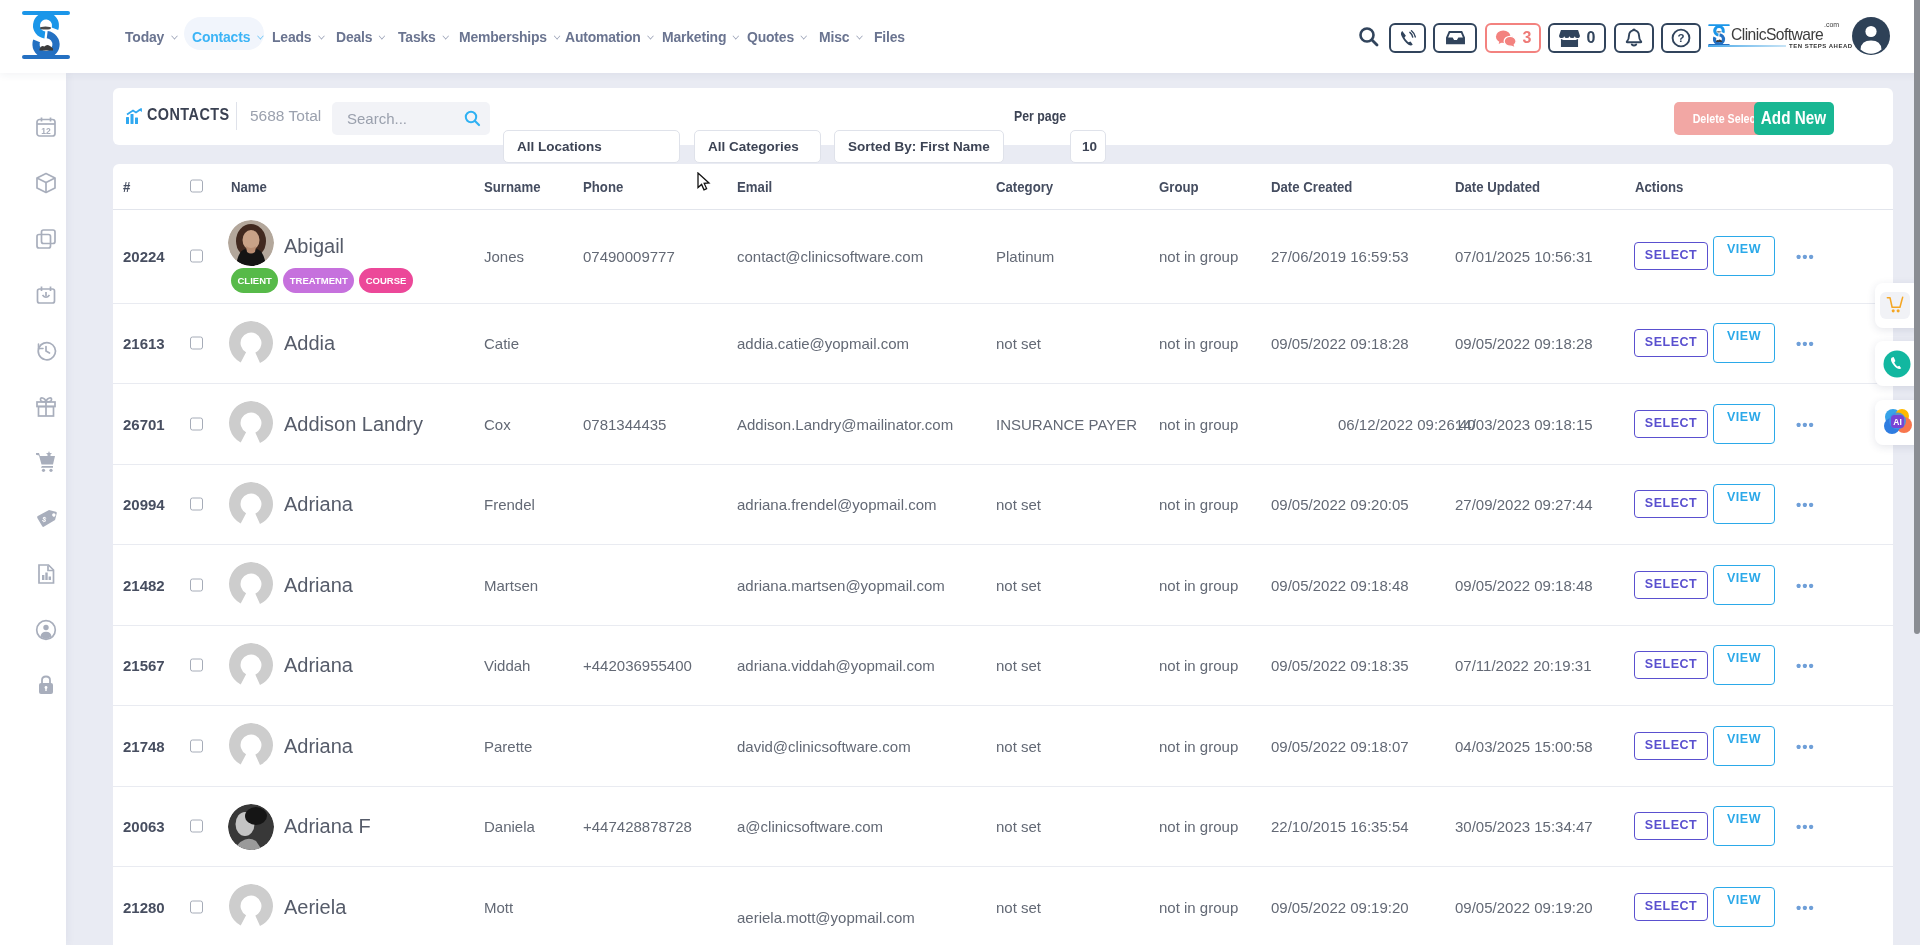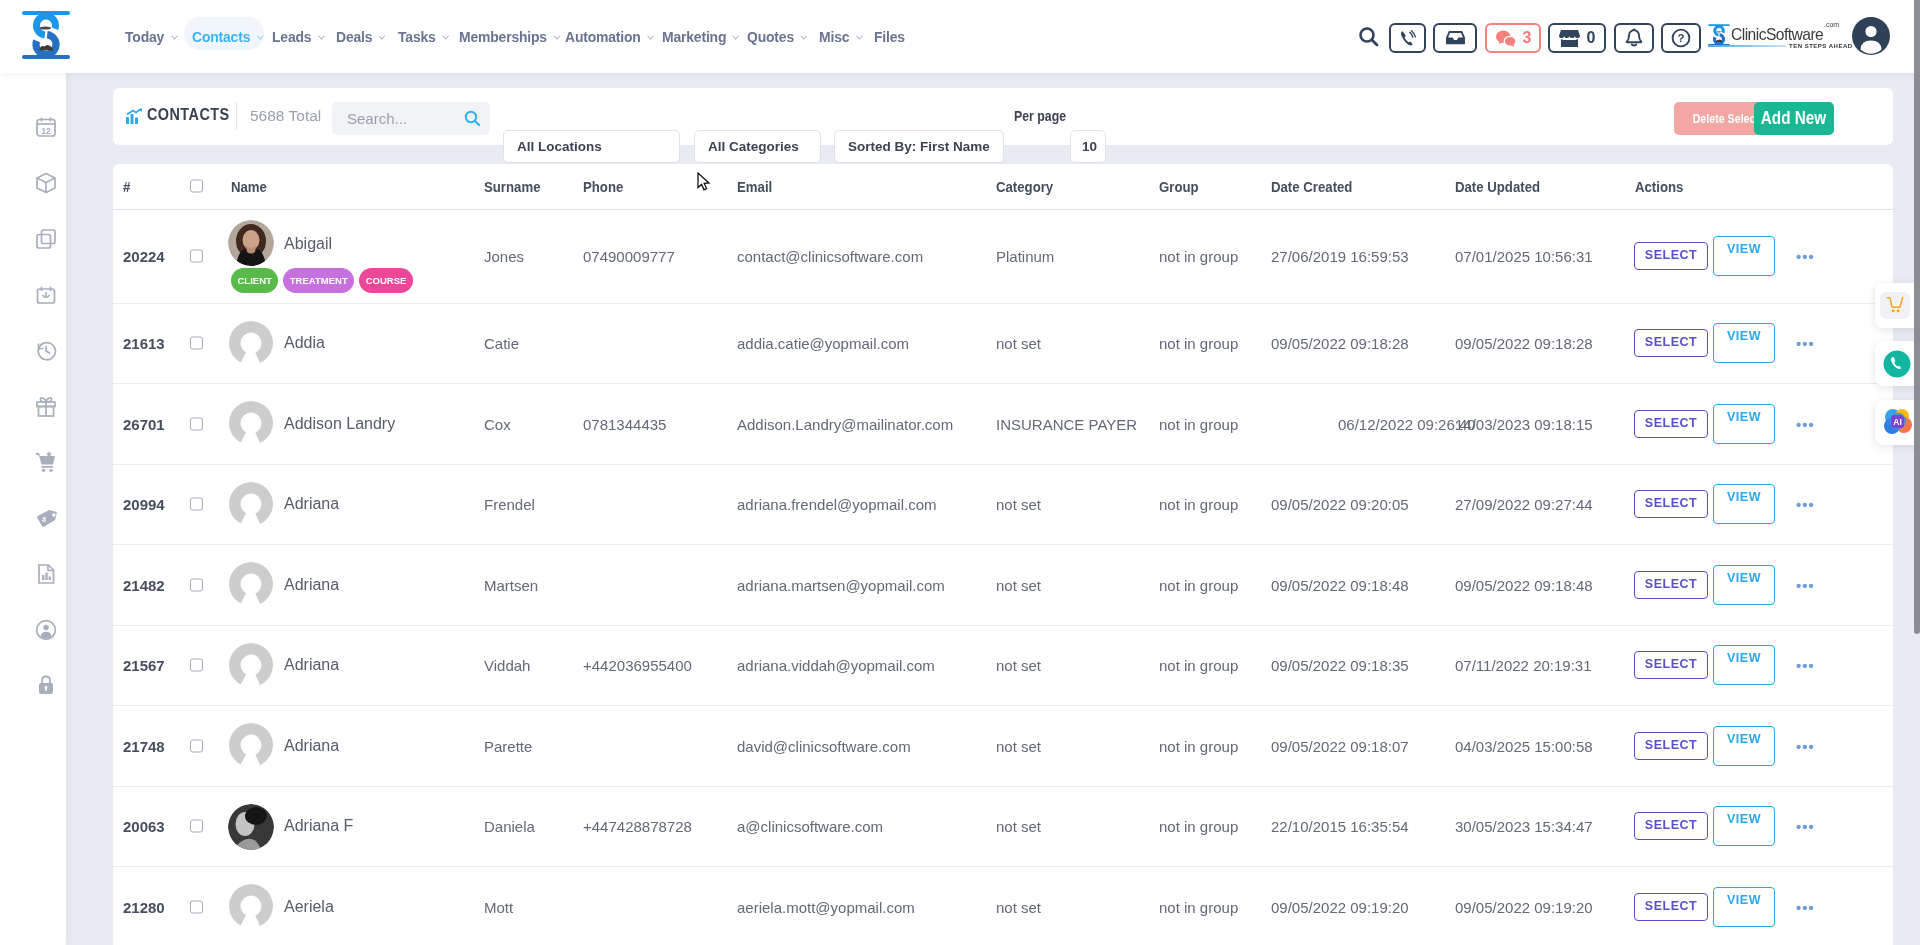--- a/index.html
+++ b/index.html
@@ -26,21 +26,21 @@
   .hdr-box { position:absolute; top:14px; height:33px; background:#fff; border:1px solid #dfe2ea; border-radius:5px; font-size:13.5px; color:#3c4354; font-weight:700; line-height:31px; padding-left:13px; white-space:nowrap; overflow:hidden;margin-top:28px; }
 
   .btn-del { position:absolute; left:1513px; top:14px; width:117px; height:33px; background:#f2a7a4; color:#fff; border-radius:5px; font-size:13px; font-weight:700; text-align:center; line-height:33px;margin-left:48px; }
   .btn-add { position:absolute; left:1641px; top:14px; width:80px; height:33px; background:#19b793; color:#fff; border-radius:5px; font-size:18px; font-weight:700; text-align:center; line-height:33px; }
 
   
   .th { position:absolute; font-size:15px; font-weight:700; color:#454d60; transform:scaleX(.88); transform-origin:0 0; white-space:nowrap; }
   .row { position:absolute; left:0; width:1780px; border-bottom:1px solid #e9ebf1; }
   .cell { position:absolute; font-size:15px; color:#636975; top:50%; transform:translateY(-50%); white-space:nowrap; }
   .cid { font-weight:700; color:#474e60; }
-  .cname { font-weight:400; color:#565c6a; font-size:16px; }
+  .cname { font-weight:400; color:#565c6a; font-size:20px; }
   .cb { position:absolute; left:77px; top:50%; transform:translateY(-50%); width:13px; height:13px; border:1.5px solid #a6acb8; border-radius:2.5px; background:#fff; }
   .avatar { position:absolute; left:228px; width:46px; height:46px; border-radius:50%; }
   .badge { display:inline-block; height:25px; line-height:25px; border-radius:13px; color:#fff; font-size:9.5px; font-weight:700; padding:0 6.5px; letter-spacing:0; margin-right:5px; }
   .b-green{ background:#57ba49; } .b-purple{ background:#c671dd; } .b-blue{ background:#ec4899; }
   .btn-select { position:absolute; left:1521px; width:74px; height:28px; top:50%; transform:translateY(-50%); border:1.5px solid #5a50cf; border-radius:4px; color:#5a50cf; font-size:12.5px; font-weight:700; text-align:center; line-height:25px; letter-spacing:.5px; background:#fff; }
   .btn-view { position:absolute; left:1600px; width:62px; height:40px; top:50%; transform:translateY(-50%); border:1.5px solid #2ba9e9; border-radius:4px; color:#2ba9e9; font-size:12.5px; font-weight:700; text-align:center; line-height:25px; letter-spacing:.5px; background:#fff; }
   .dots { position:absolute; left:1683px; top:50%; transform:translateY(-50%); color:#6f9fd8; font-size:15px; font-weight:700; letter-spacing:1px; }
 
   
   .tbtn { position:absolute; top:23px; height:30px; border:2px solid #31445c; border-radius:6px; background:#fff; display:flex; align-items:center; justify-content:center; }
@@ -472,21 +472,21 @@
 <div class="row" style="top:703.0px; height:80.5px;">
   <span class="cell cid" style="left:10px;">21280</span>
   <span class="cb"></span>
   <svg class="avatar" style="left:115px;top:17.25px;" viewBox="0 0 46 46">
           <circle cx="23" cy="22" r="16.2" fill="none" stroke="#cdcdcd" stroke-width="11.5" stroke-dasharray="86.5 15.6" transform="rotate(118 23 22)"></circle>
           <ellipse cx="23" cy="23" rx="8" ry="10" fill="#fff"></ellipse>
         </svg>
   <span class="cell cname" style="left:171px;">Aeriela</span>
   <span class="cell" style="left:371px;">Mott</span>
 
-  <span class="cell" style="left:624px;">aeriela.mott@yopmail.com</span>
+  <span class="cell" style="left:624px;margin-top:10px;">aeriela.mott@yopmail.com</span>
   <span class="cell" style="left:883px;">not set</span>
   <span class="cell" style="left:1046px;">not in group</span>
   <span class="cell" style="left:1158px;">09/05/2022 09:19:20</span>
   <span class="cell" style="left:1342px;">09/05/2022 09:19:20</span>
   <span class="btn-select">SELECT</span>
   <span class="btn-view">VIEW</span>
   <span class="dots">•••</span>
 </div>
 </div>
 </div>

